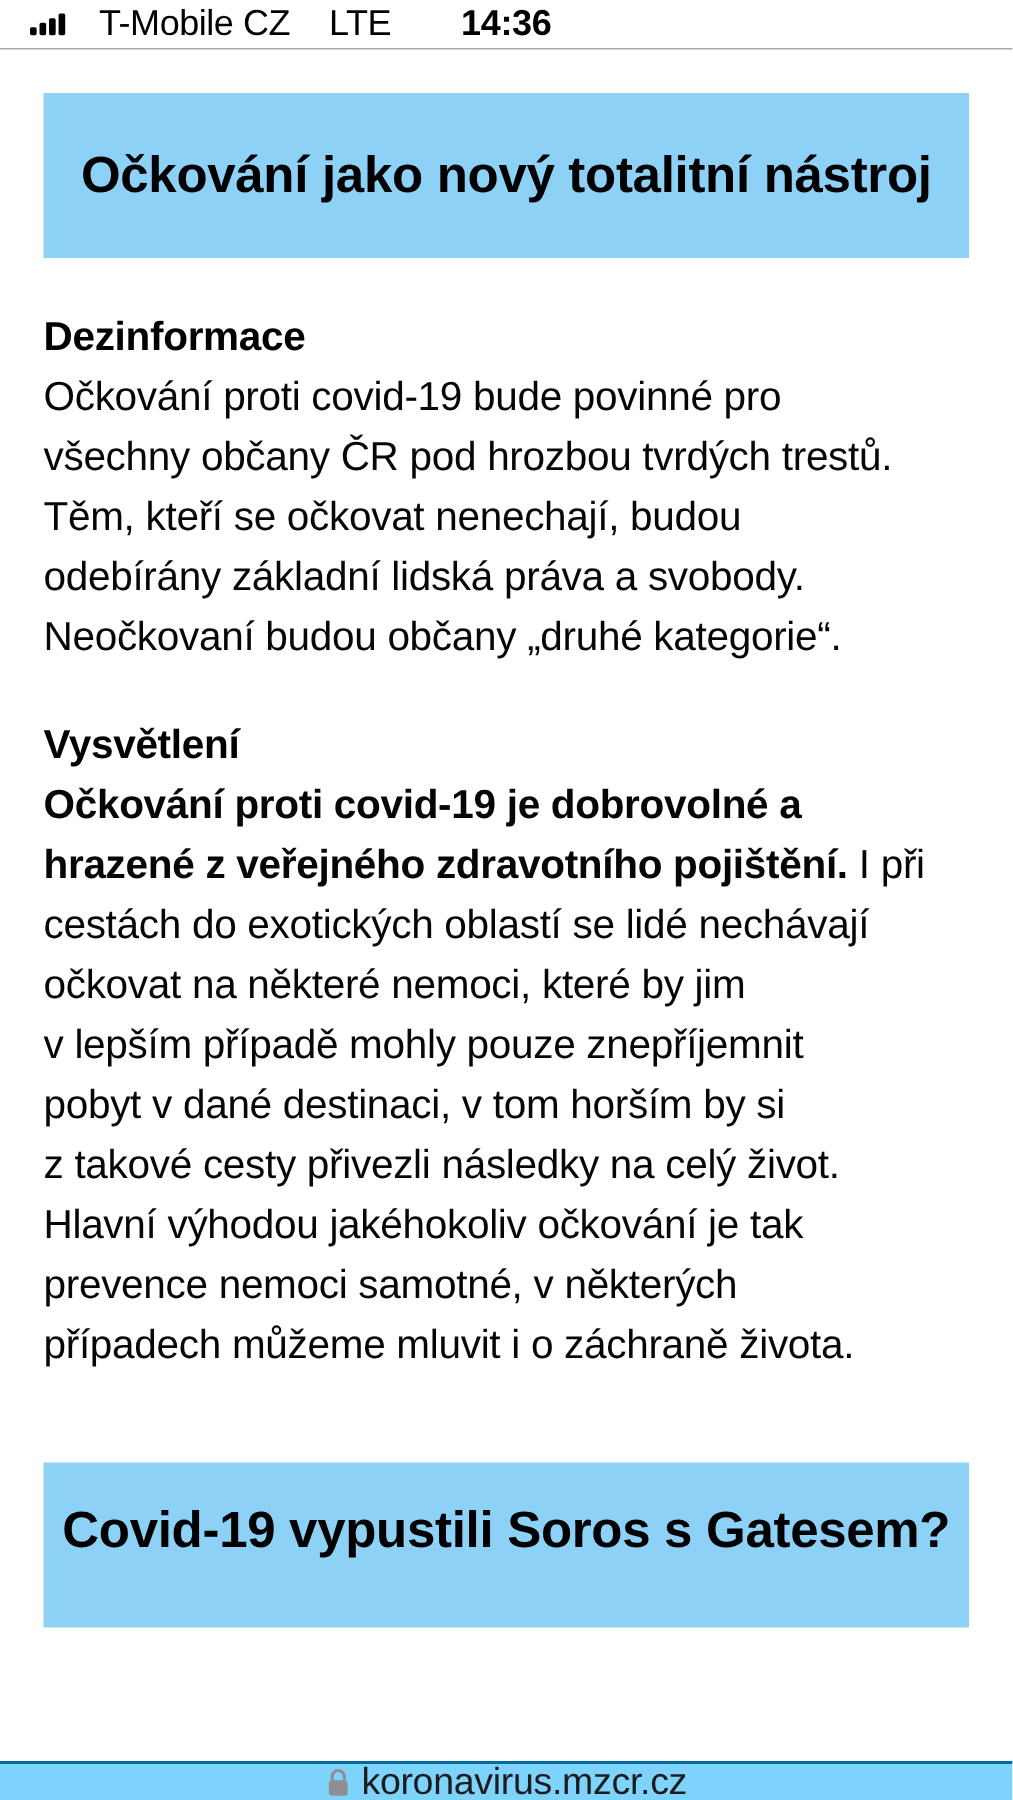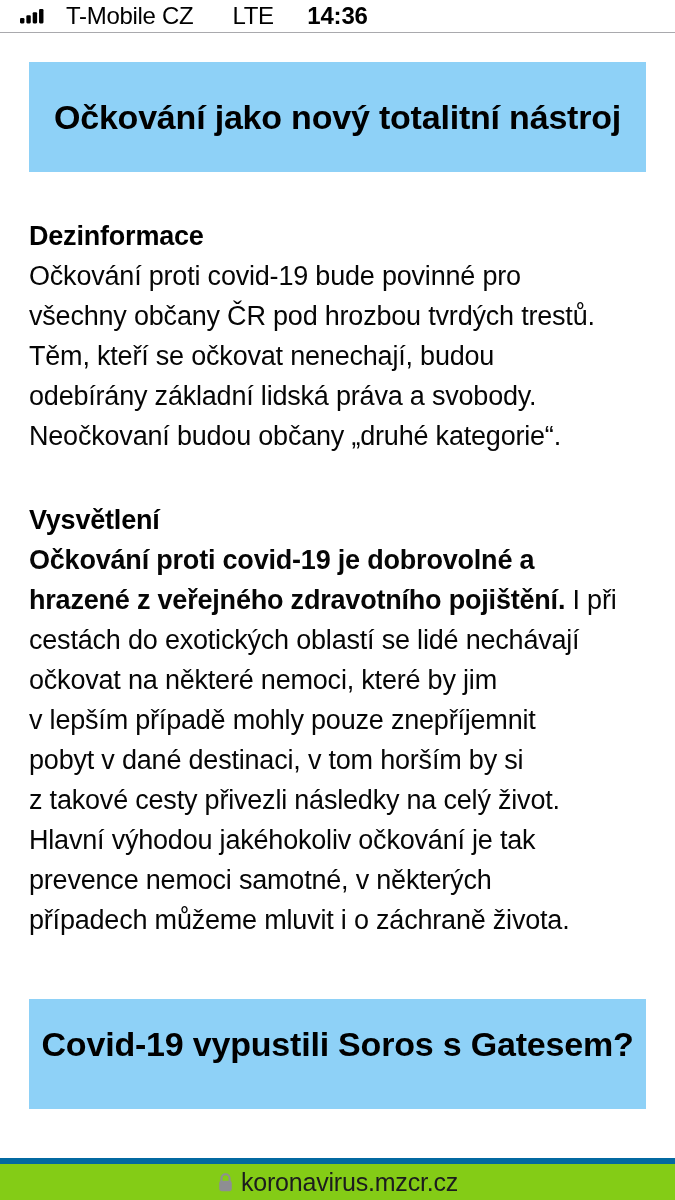--- a/index.html
+++ b/index.html
@@ -15,48 +15,48 @@
 
   
   .statusbar {
     position: absolute; top: 0; left: 0; right: 0; height: 33px;
     background: #fff; z-index: 30;
     border-bottom: 1px solid #a9a9ad;
     font-size: 24px; color: #000;
   }
   .sb-left { position: absolute; left: 20px; top: 0; height: 32px; display: flex; align-items: center; gap: 21px; }
   .sb-carrier { letter-spacing: -0.3px; }
-  .sb-net { margin-left: 18px; letter-spacing: -0.3px; }
+  .sb-net { margin-left: 5px; letter-spacing: -0.3px; }
   .sb-time { position: absolute; left: 0; right: 0; top: 0; height: 32px; display: flex; align-items: center; justify-content: center; font-weight: 600; letter-spacing: -0.2px; }
   .sb-right { position: absolute; right: 13px; top: 0; height: 32px; display: flex; align-items: center; gap: 7px; }
   .battery { position: relative; width: 38px; height: 20px; border: 1.6px solid #7d7d80; border-radius: 5.5px; padding: 2px; margin-left: 2px; }
   .battery::after { content: ""; position: absolute; right: -5.5px; top: 4.5px; width: 3.5px; height: 8px; background: #7d7d80; border-radius: 0 3px 3px 0; }
   .battery-fill { height: 100%; background: #000; border-radius: 2.5px; width: 23%; }
 
   
   .content { position: absolute; top: 0; left: 0; width: 675px; padding: 0 22px 0 29px; z-index: 1; }
   .bodytext {
     font-size: 27px; line-height: 40px; letter-spacing: -0.2px;
     white-space: pre-line; color: #060606;
   }
   .intro { margin-top: 26px; }
-  .heading { font-size: 27px; line-height: 40px; font-weight: 700; letter-spacing: -0.2px; margin-top: 44px; }
+  .heading { font-size: 27px; line-height: 40px; font-weight: 700; letter-spacing: -0.2px; margin-top: 32px; }
   .banner {
     width: 617px; margin-left: 0; height: 110px;
     display: flex; align-items: center; justify-content: center;
     margin-top: 62px; margin-bottom: 28px;
   }
   .banner-title { font-size: 34px; font-weight: 700; letter-spacing: -0.2px; text-align: center; }
   .banner.next { margin-top: 59px; margin-bottom: 0; align-items: flex-start; }
   .banner.next .banner-title { padding-top: 26px; }
 
   
   .urlbar {
-    position: absolute; left: 0; right: 0; bottom: 0; height: 42px;
-    background: #84cc16; border-top: 6px solid #0369a1; z-index: 30;
+    position: absolute; left: 0; right: 0; bottom: 0; height: 26px;
+    background: #7dd3fc; border-top: 2px solid #0369a1; z-index: 30;
     display: flex; align-items: center; justify-content: center; gap: 7px;
   }
   .url-domain { font-size: 25px; color: #1c1c1e; letter-spacing: -0.2px; }
   .icon { display: block; }
 </style>
 </head>
 <body>
 
 <div class="screen">
 

